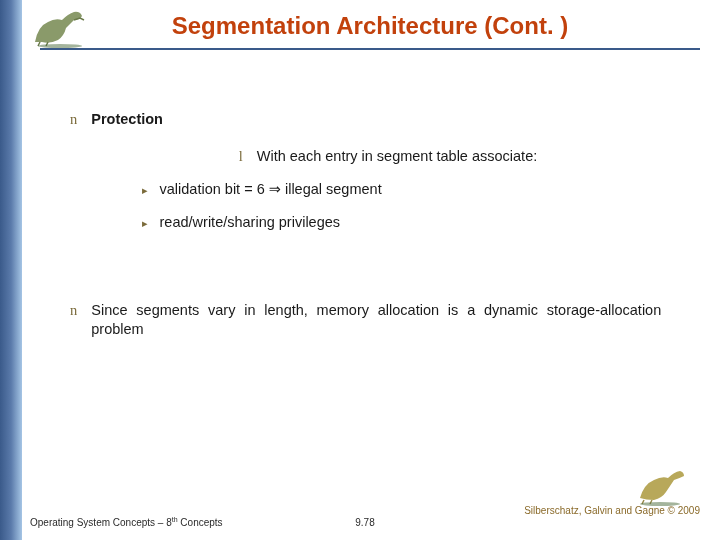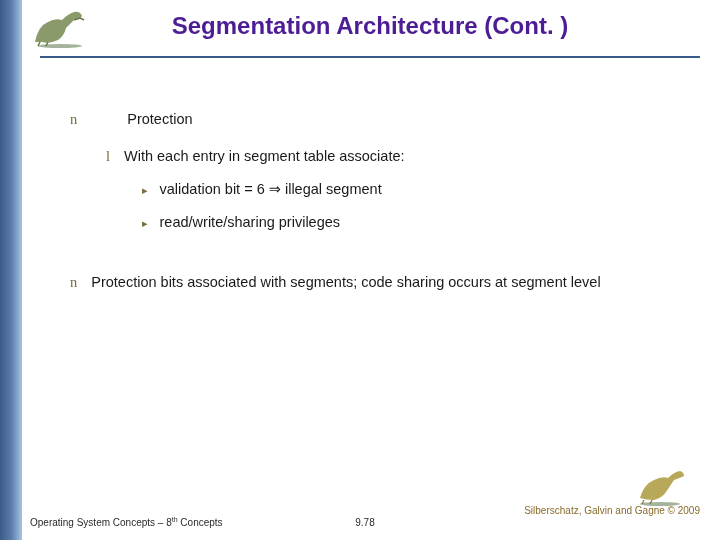--- a/index.html
+++ b/index.html
@@ -19,47 +19,47 @@
   }
   .header {
     position: absolute;
     top: 12px;
     left: 40px;
     right: 20px;
   }
   .title {
     font-size: 24px;
     font-weight: bold;
-    color: #4c1d95;
+    color: #c2410c;
     text-align: center;
-    padding-bottom: 16px;
+    padding-bottom: 8px;
     border-bottom: 2px solid #3a5a8a;
     position: relative;
   }
   .dino-tl {
     position: absolute;
     left: 30px; top: 6px;
     width: 60px; height: 42px;
   }
   .content {
     position: absolute;
     top: 110px;
     left: 70px;
     right: 50px;
     font-size: 14.5px;
     color: #1a1a1a;
     line-height: 1.3;
   }
   .b1 { margin-bottom: 18px; text-align: justify; }
   .b1-marker { color: #7a6a3a; margin-right: 14px; font-family: serif; }
-  .b2 { margin-left: 36px; margin-top: 14px; margin-bottom: 14px; }
+  .b2 { margin-left: 36px; margin-top: 14px; margin-bottom: 14px; text-align: center; }
   .b2-marker { color: #7a6a3a; margin-right: 14px; font-family: serif; }
   .b3 { margin-left: 72px; margin-top: 14px; margin-bottom: 14px; }
   .b3-marker { color: #7a6a3a; margin-right: 12px; font-size: 11px; }
-  .bold { font-weight: normal; margin-left: 36px; }
+  .bold { font-weight: bold; }
   .sp { display: inline-block; }
   .footer {
     position: absolute;
     bottom: 12px;
     left: 30px;
     right: 20px;
     font-size: 10px;
     color: #2a2a2a;
   }
   .footer-left { position: absolute; left: 0; bottom: 0; }
@@ -104,26 +104,26 @@
   <div class="b3">
     <span class="b3-marker">▸</span><span>validation bit = 6 ⇒ illegal segment</span>
   </div>
 
   <div class="b3">
     <span class="b3-marker">▸</span><span>read/write/sharing privileges</span>
   </div>
 
   <div class="gap"></div>
 
-  <div class="b1">
-    <span class="b1-marker">n</span><span class="sp" style="width:calc(100% - 30px); vertical-align:top; text-align:justify;">Protection bits associated with segments; code sharing occurs at segment level</span>
-  </div>
 
   <div class="gap"></div>
 
+  <div class="b1">
+    <span class="b1-marker">n</span><span class="sp" style="width:calc(100% - 30px); vertical-align:top; text-align:justify;">Since segments vary in length, memory allocation is a dynamic storage-allocation problem</span>
+  </div>
 
 </div>
 
 <div class="dino-br">
   <svg viewBox="0 0 56 40">
     <path d="M6 32 Q10 18 20 14 Q28 10 34 12 Q40 6 46 5 Q50 6 50 10 Q46 12 40 14 Q36 20 32 26 Q28 32 20 34 Q12 34 6 32 Z" fill="#b8a85a"></path>
     <path d="M10 34 L8 38 M18 34 L16 38" stroke="#9a8a4a" stroke-width="1.5" fill="none"></path>
     <ellipse cx="26" cy="38" rx="20" ry="2" fill="#4a6a3a" opacity="0.5"></ellipse>
   </svg>
 </div>

